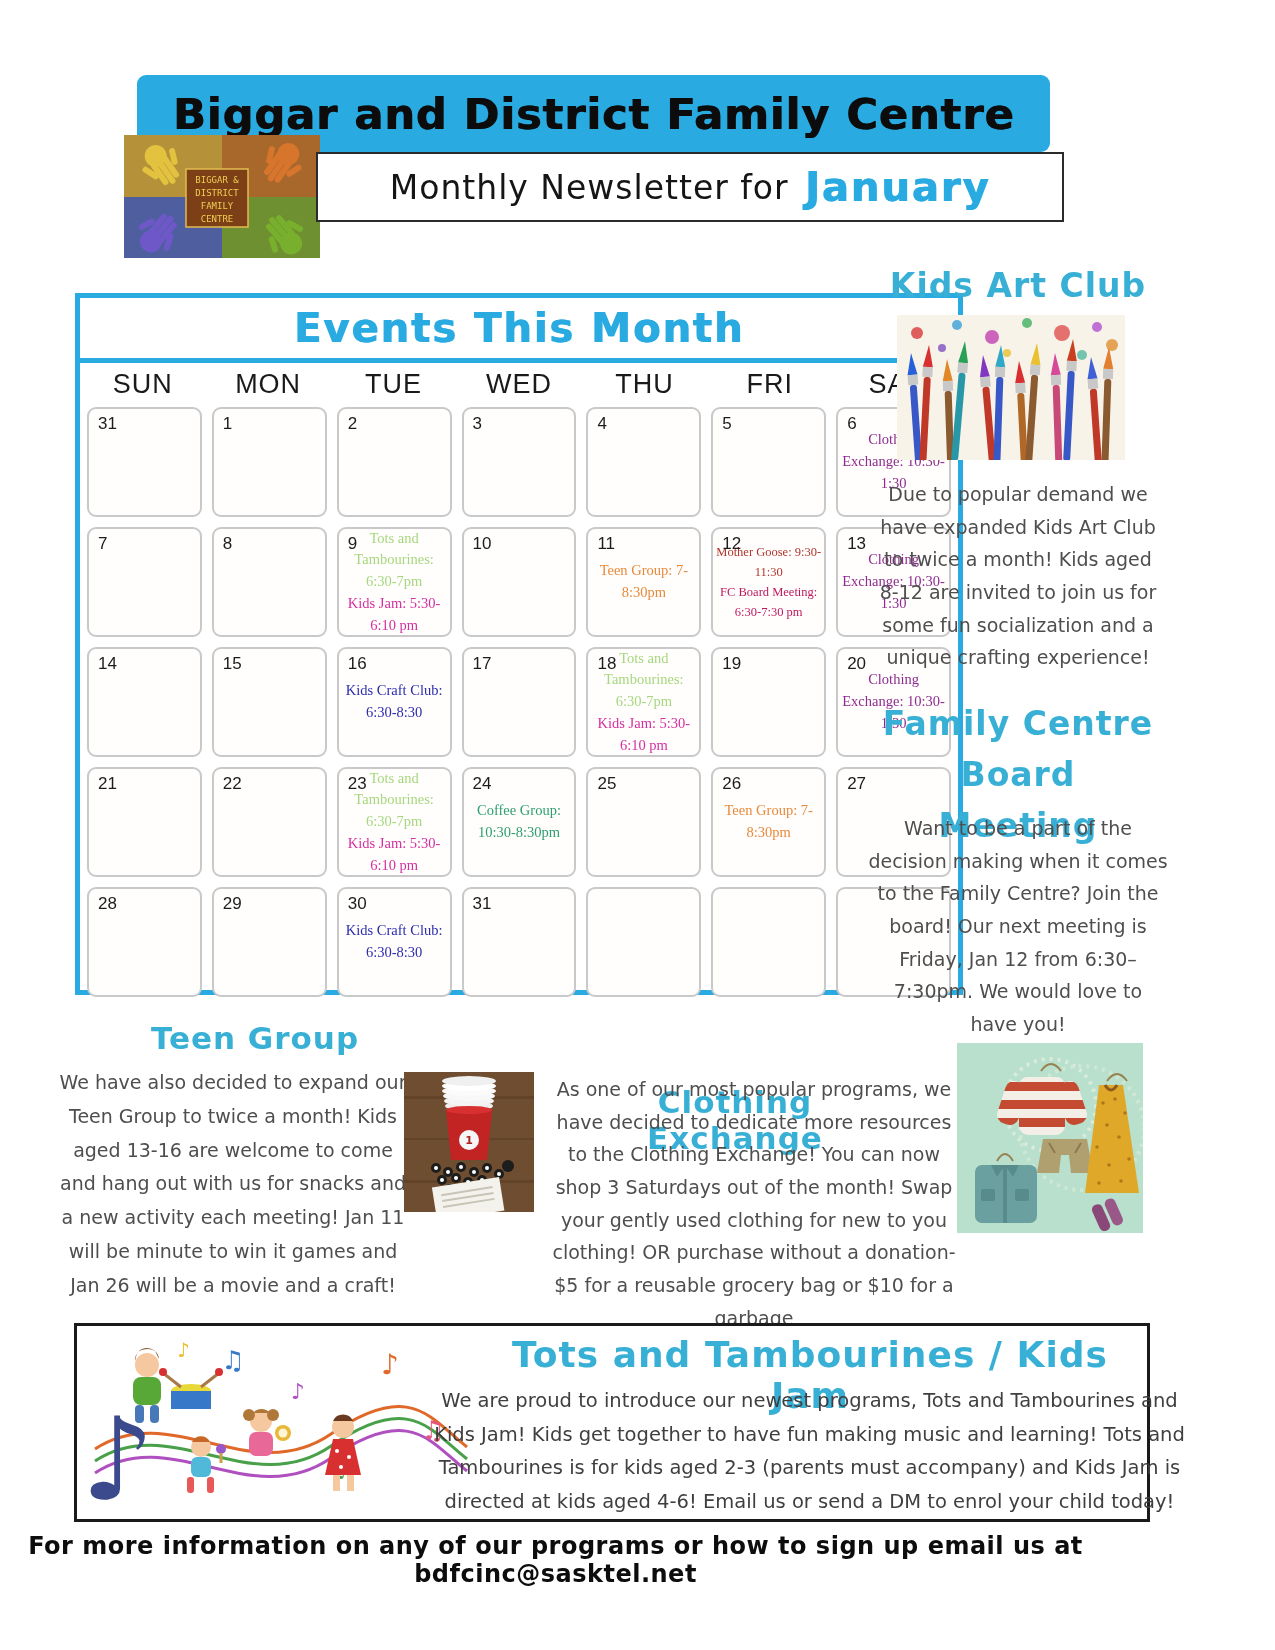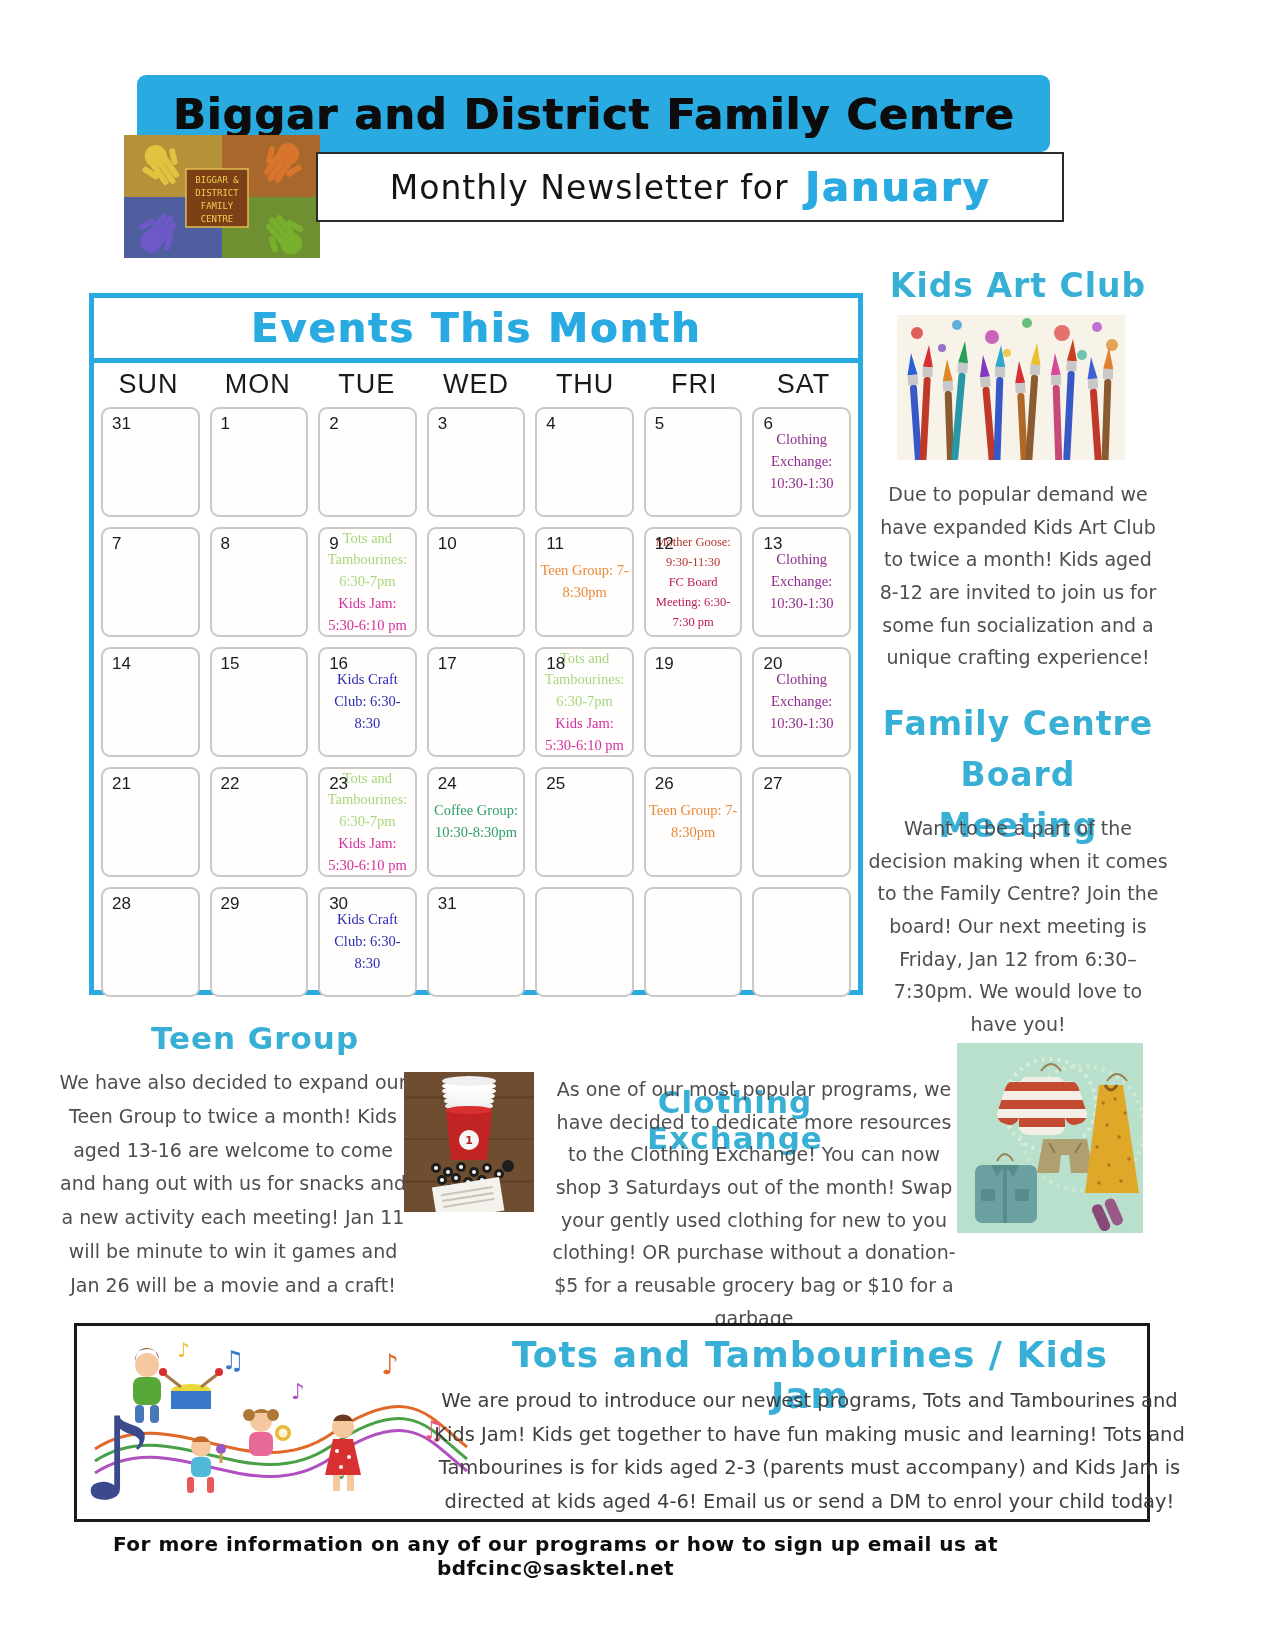--- a/index.html
+++ b/index.html
@@ -12,21 +12,21 @@
   .title-bar .t { font-size:43px; font-weight:900; letter-spacing:1px; color:#0c0c0c;
     text-shadow:1px 0 #0c0c0c; font-family:"DejaVu Sans", sans-serif; }
   .newsbox { position:absolute; left:316px; top:152px; width:744px; height:66px;
     background:#fff; border:2px solid #2b2b2b; display:flex; align-items:center; justify-content:center; gap:16px; }
   .newslabel { font-size:33px; color:#151515; letter-spacing:1px; }
   .month { font-size:40px; font-weight:900; color:var(--accent); letter-spacing:2px; text-shadow:1px 0 var(--accent); }
   .logo { position:absolute; left:124px; top:135px; width:196px; height:123px; }
   .logo-t { font-family:"DejaVu Sans Mono", monospace; font-size:9px; fill:#f0ce54; text-anchor:middle; }
 
   
-  .calendar { position:absolute; left:89px; top:293px; width:774px; height:702px;
+  .calendar { position:absolute; left:75px; top:293px; width:888px; height:702px;
     border:5px solid var(--accent); box-sizing:border-box; background:#fff; }
   .cal-title { height:60px; display:flex; align-items:center; justify-content:center;
     font-size:40px; font-weight:900; color:var(--accent); letter-spacing:2px;
     border-bottom:5px solid var(--accent); text-shadow:1px 0 var(--accent); }
   .day-headers { display:grid; grid-template-columns:repeat(7,1fr); height:42px; align-items:center;
     text-align:center; font-size:27px; color:#1a1a1a; font-family:"Liberation Sans", sans-serif; letter-spacing:1px; }
   .cal-grid { display:grid; grid-template-columns:repeat(7,1fr); grid-auto-rows:110px; gap:10px; padding:2px 7px 8px; }
   .cell { position:relative; border:2px solid #c9c9c9; border-radius:9px; background:#fffefd; box-sizing:border-box; }
   .date { position:absolute; top:5px; left:9px; font-size:17px; color:#1c1c1c; font-family:"Liberation Sans", sans-serif; }
   .events { height:100%; box-sizing:border-box; padding:3px 2px; display:flex; flex-direction:column;
@@ -45,21 +45,21 @@
   
   .tots-box { position:absolute; left:74px; top:1323px; width:1076px; height:199px;
     border:3px solid #1a1a1a; box-sizing:border-box; background:#fff; }
   .tots-img { position:absolute; left:4px; top:3px; width:392px; height:187px; }
   .tots-head { position:absolute; left:400px; top:8px; width:666px; text-align:center;
     color:var(--script); font-size:36px; font-weight:600; letter-spacing:1px; }
   .tots-para { position:absolute; left:345px; top:58px; width:775px; text-align:center;
     color:#3f3f3f; font-size:19.5px; line-height:1.72; }
 
   .footer { position:absolute; left:0; top:1532px; width:1111px; text-align:center;
-    font-size:20px; font-weight:bold; color:#0d0d0d; letter-spacing:0.5px; }
+    font-size:24px; font-weight:bold; color:#0d0d0d; letter-spacing:0.5px; }
 </style>
 </head>
 <body>
 
 <div class="page">
 
   <div class="title-bar">
     <span class="t">Biggar and District Family Centre</span>
   </div>
 

